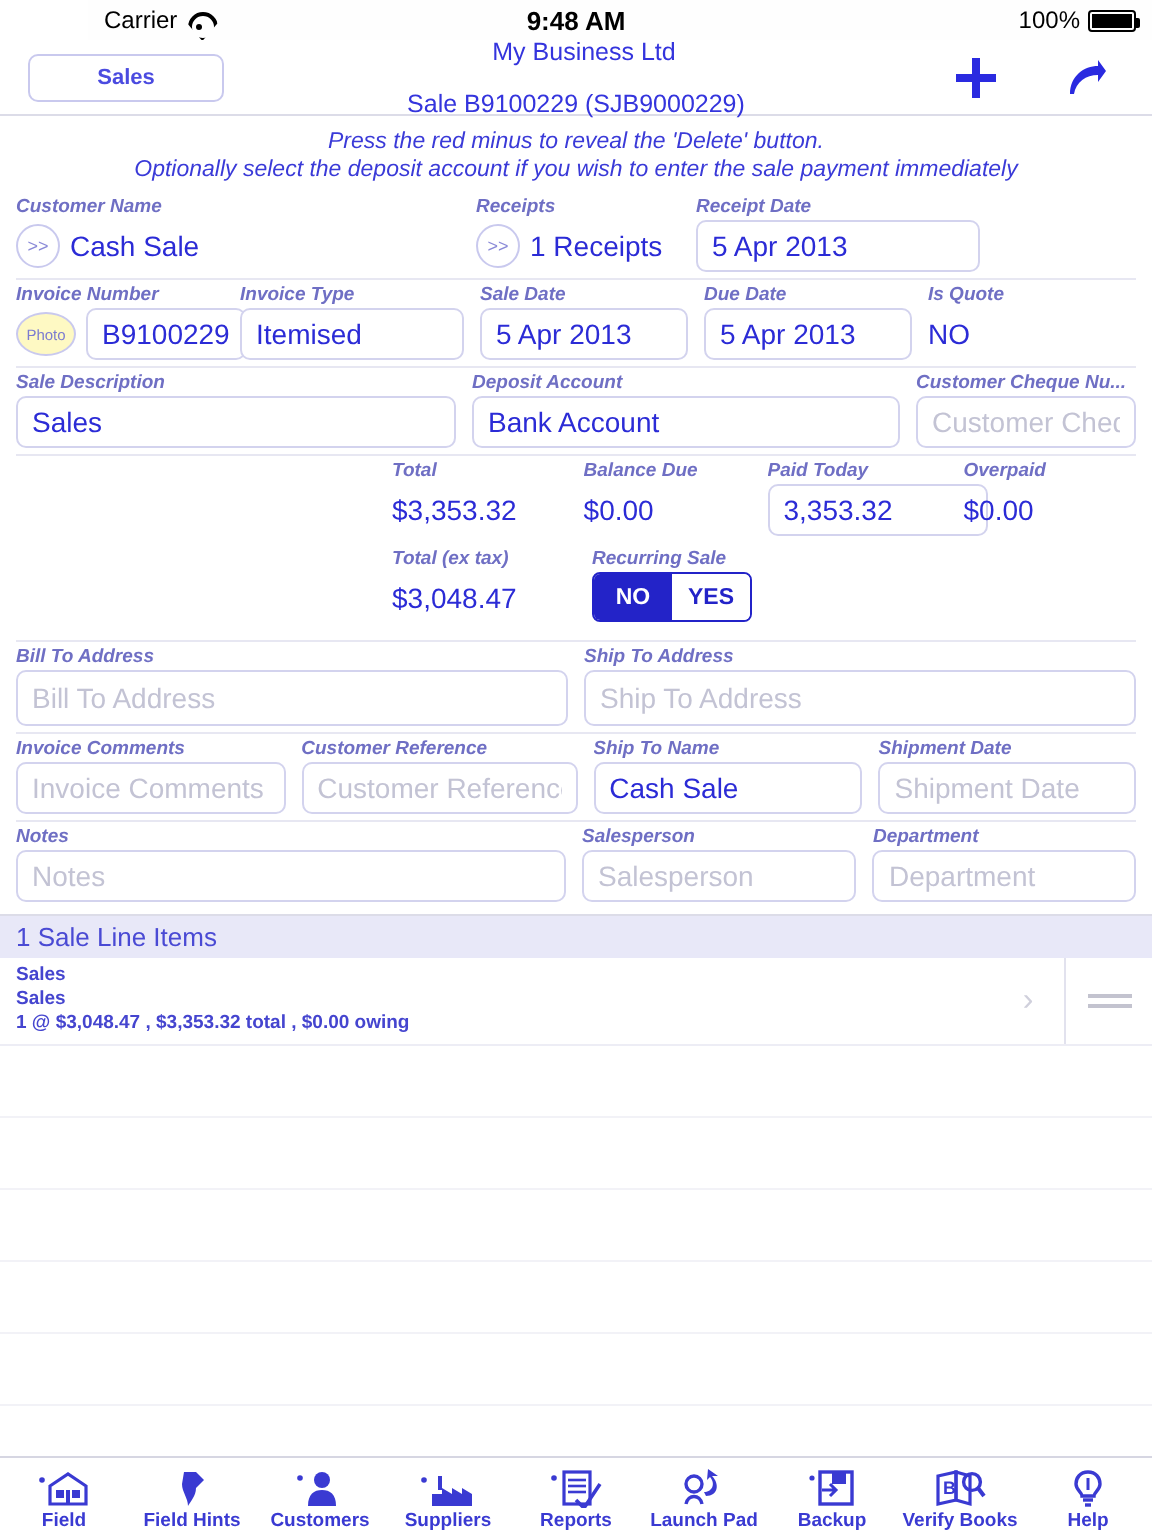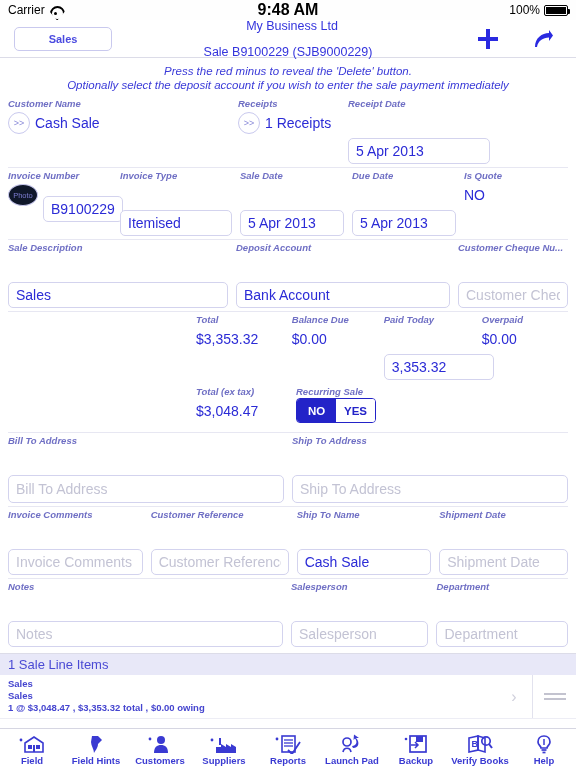--- a/index.html
+++ b/index.html
@@ -9,24 +9,25 @@
     background: #ffffff;
     overflow: hidden;
   }
   .screen { position: relative; width: 576px; height: 768px; background:#fff; }
 
   
   .statusbar {
     height: 20px; display: flex; align-items: center;
     padding: 0 8px; font-size: 12px; color: #000;
     background: #fefefe;
+    margin-left: 44px;
   }
   .sb-left { display: flex; align-items: center; gap: 5px; }
   .sb-center { position: absolute; left: 0; right: 0; text-align: center;
-               font-size: 16px; font-weight: bold; color:#000; pointer-events:none; }
+               font-size: 13px; font-weight: bold; color:#000; pointer-events:none; }
   .sb-right { margin-left: auto; display: flex; align-items: center; gap: 4px;
               font-size: 12px; position: relative; z-index: 2; }
   .wifi-ico { display:inline-block; width:11px; height:9px; position:relative; }
   .wifi-ico::before{
     content:""; position:absolute; left:0; top:0; width:11px; height:11px;
     border:2px solid #000; border-radius:50%;
     clip-path: polygon(0 0, 100% 0, 100% 42%, 50% 100%, 0 42%);
   }
   .wifi-ico::after{
     content:""; position:absolute; left:4px; top:6px; width:3px; height:3px;
@@ -67,31 +68,31 @@
 
   
   .form { padding: 0 8px; }
   .row { display:flex; position:relative; padding-top: 2px; }
   .sep { height:1px; background:#e7e7f2; margin: 3px 0 0; }
   .fld { position:relative; padding-right: 8px; }
   .lbl { font-size: 9.5px; font-style: italic; color:#6f6fc4; line-height: 12px;
          white-space: nowrap; overflow:hidden;font-weight:bold; }
   .val { font-size: 14px; color:#2b2bd6; line-height: 24px; white-space:nowrap; }
   .box { border:1px solid #d3d3ee; border-radius:5px; height: 26px;
-         display:flex; align-items:center; padding: 0 7px; background:#fff;margin-top:28px; }
+         display:flex; align-items:center; padding: 0 7px; background:#fff; }
   .box .v { font-size: 14px; color:#2b2bd6; white-space:nowrap; overflow:hidden; }
   .box .ph { font-size: 14px; color:#c3c3d4; white-space:nowrap; overflow:hidden; }
   .plainval { font-size: 14px; color:#2b2bd6; line-height: 26px; }
 
   .chev-btn { width:22px; height:22px; border:1px solid #c9c9ee; border-radius:50%;
               display:flex; align-items:center; justify-content:center;
               font-size:9px; color:#8a8ad8; background:#fff; flex:0 0 auto; }
   .photo-btn { width:30px; height:22px; border:1px solid #c9c9ee; border-radius:50%;
                display:flex; align-items:center; justify-content:center;
-               font-size:7.5px; color:#7c7cd0; background:#0f172a; flex:0 0 auto; }
+               font-size:7.5px; color:#7c7cd0; background:#fef9c3; flex:0 0 auto; }
   .inline { display:flex; align-items:center; gap:5px; height:26px; }
 
   
   .seg { display:flex; height:25px; border:1px solid #2323c8; border-radius:4px;
          overflow:hidden; width: 80px; }
   .seg div { flex:1; display:flex; align-items:center; justify-content:center;
              font-size:11.5px; font-weight:bold; }
   .seg .on { background:#2323c8; color:#fff; }
   .seg .off { background:#fff; color:#2323c8; }
 

